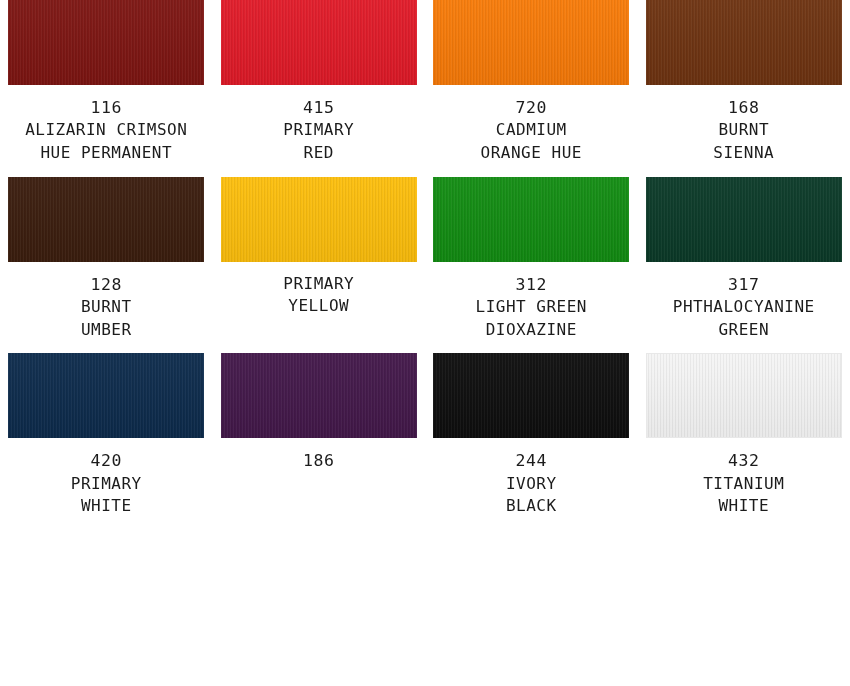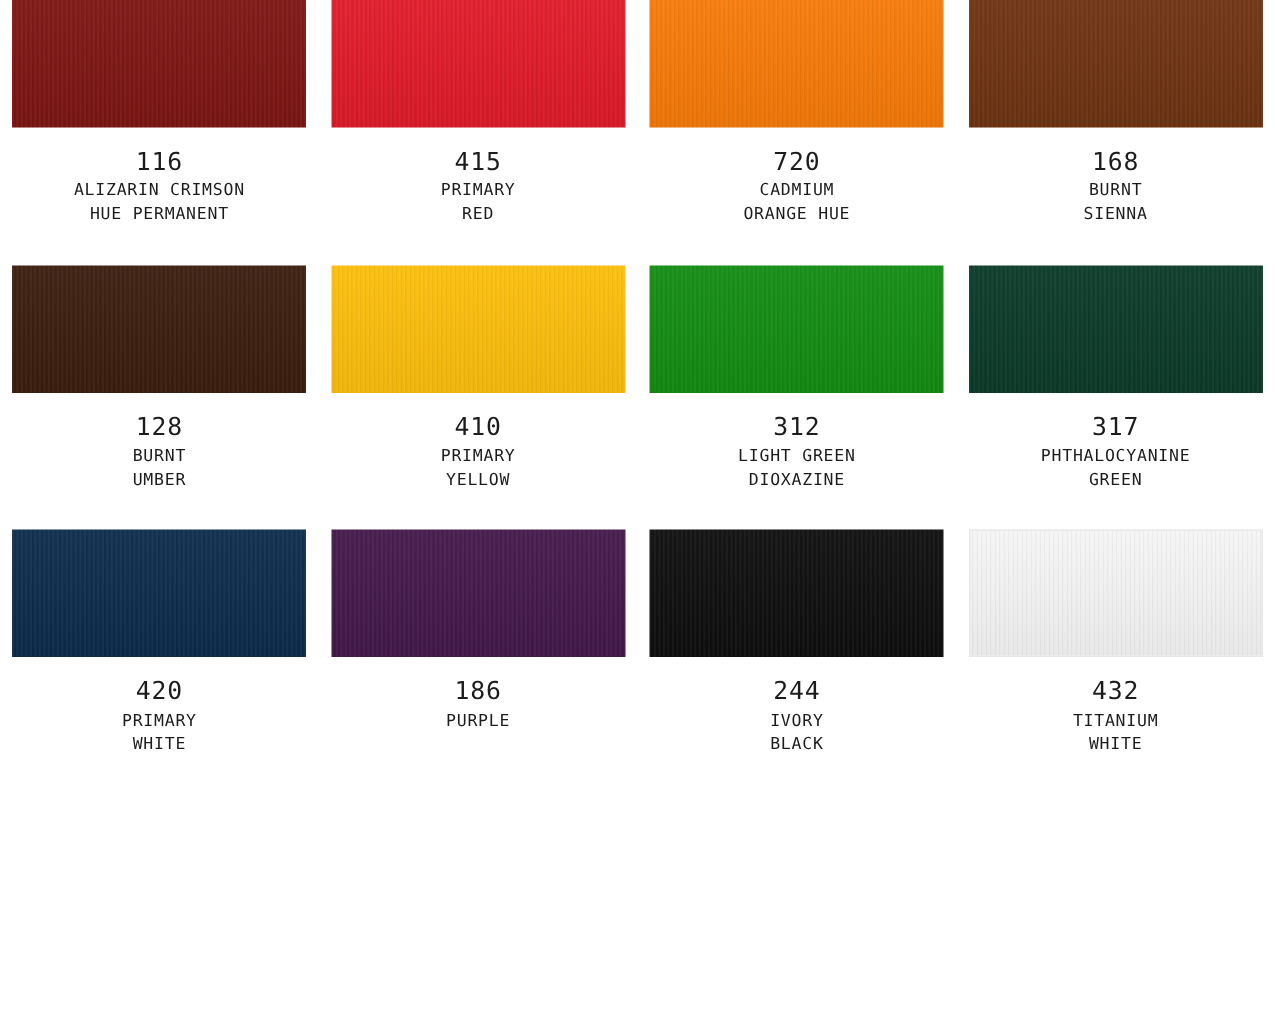--- a/index.html
+++ b/index.html
@@ -52,21 +52,21 @@
     color: #1c1c1c;
     margin-top: 11px;
     line-height: 1.42;
   }
   .code {
     font-size: 16.5px;
     letter-spacing: 0.6px;
     display: block;
   }
   .name-line {
-    font-size: 11px;
+    font-size: 16px;
     letter-spacing: 0.5px;
     display: block;
     white-space: nowrap;
   }
 </style>
 </head>
 <body>
 
 <div id="swatch-grid">
     <div class="swatch-cell">
@@ -117,21 +117,20 @@
         <span class="code">128</span>
         <span class="name-line">BURNT</span>
         <span class="name-line">UMBER</span>
       </div>
     </div>
     <div class="swatch-cell">
       <div class="chip-wrap">
         <div class="color-chip" style="background-color: rgb(252, 190, 12);"></div>
       </div>
       <div class="labels">
-        <span class="code">410</span>
         <span class="name-line">PRIMARY</span>
         <span class="name-line">YELLOW</span>
       </div>
     </div>
     <div class="swatch-cell">
       <div class="chip-wrap">
         <div class="color-chip" style="background-color: rgb(18, 140, 18);"></div>
       </div>
       <div class="labels">
         <span class="code">312</span>
@@ -158,21 +157,20 @@
         <span class="name-line">PRIMARY</span>
         <span class="name-line">WHITE</span>
       </div>
     </div>
     <div class="swatch-cell">
       <div class="chip-wrap">
         <div class="color-chip" style="background-color: rgb(67, 24, 74);"></div>
       </div>
       <div class="labels">
         <span class="code">186</span>
-        <span class="name-line">PURPLE</span>
       </div>
     </div>
     <div class="swatch-cell">
       <div class="chip-wrap">
         <div class="color-chip" style="background-color: rgb(14, 14, 14);"></div>
       </div>
       <div class="labels">
         <span class="code">244</span>
         <span class="name-line">IVORY</span>
         <span class="name-line">BLACK</span>

